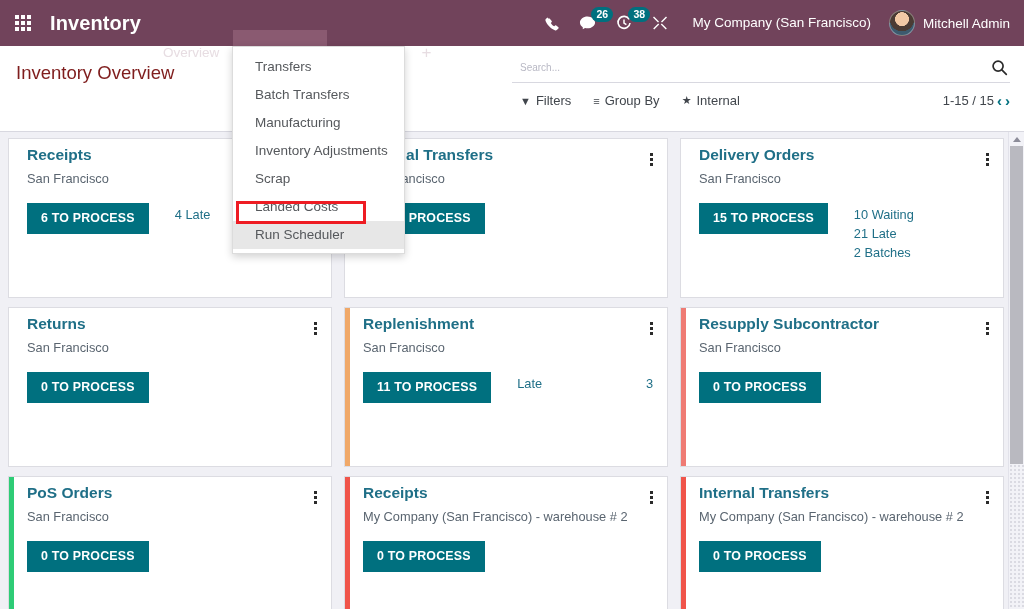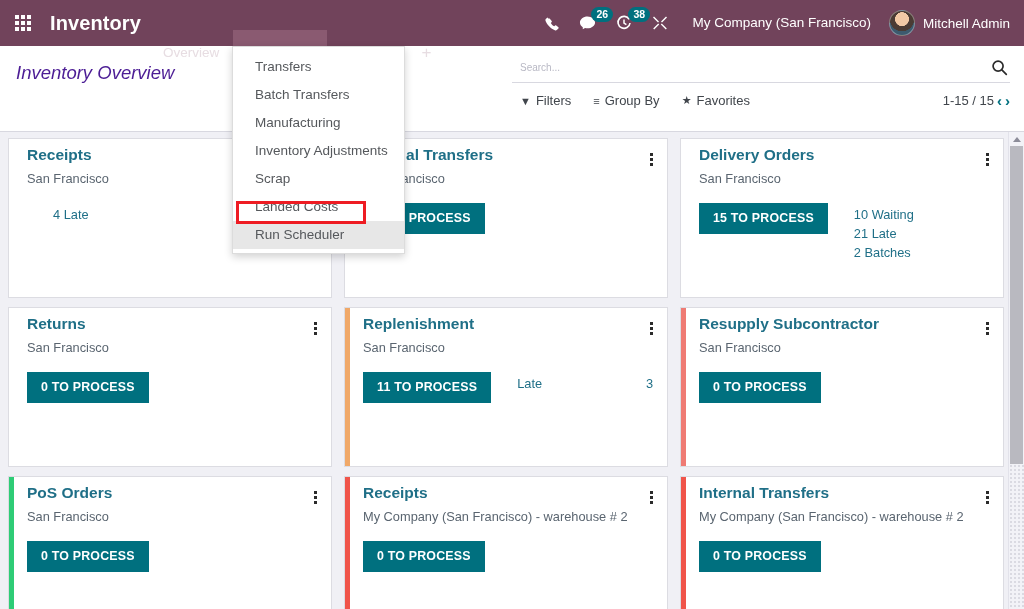--- a/index.html
+++ b/index.html
@@ -68,22 +68,22 @@
   }
 
   
   .cp {
     background: #ffffff;
     border-bottom: 1px solid #d8d8e0;
     height: 86px; position: relative; z-index: 20;
     display: flex; align-items: flex-start;
   }
   .cp-title {
-    font-size: 18.5px; color: #4c1d95;
-    padding: 16px 0 0 16px; white-space: nowrap; flex: 0 0 auto; font-style: italic;
+    font-size: 18.5px; color: #7f1d1d;
+    padding: 16px 0 0 16px; white-space: nowrap; flex: 0 0 auto;
   }
   .cp-right { margin-left: auto; width: 512px; padding: 10px 14px 0 0; }
   .searchrow {
     display: flex; align-items: center;
     border-bottom: 1px solid #d8d8e0; padding: 3px 0 6px 8px;
   }
   .searchrow input {
     flex: 1 1 auto; border: 0; outline: none;
     font-size: 10px; color: #333; font-family: "Liberation Sans", sans-serif;
     background: transparent;
@@ -279,21 +279,21 @@
       <div class="toolitem">
         <span class="gly">▼</span>
         <span>Filters</span>
       </div>
       <div class="toolitem">
         <span class="gly">≡</span>
         <span>Group By</span>
       </div>
       <div class="toolitem">
         <span class="gly">★</span>
-        <span>Favorites</span>
+        <span>Internal</span>
       </div>
 
       <div class="pager">
         <span class="pager-count">1-15 / 15</span>
         <span class="pager-btn">‹</span>
         <span class="pager-btn">›</span>
       </div>
     </div>
   </div>
 </div>
@@ -303,20 +303,21 @@
       <div class="card">
         <span class="edge" style="background: transparent;"></span>
         <div class="kebab">
           <i></i>
           <i></i>
           <i></i>
         </div>
         <div class="card-title">Receipts</div>
         <div class="card-sub">San Francisco</div>
         <div class="card-body">
+          <button class="btn-process">6 TO PROCESS</button>
           <div class="stats">
             <div class="stat">
               <span>4 Late</span>
               <span class="sv"></span>
             </div>
           </div>
         </div>
       </div>
       <div class="card">
         <span class="edge" style="background: transparent;"></span>

